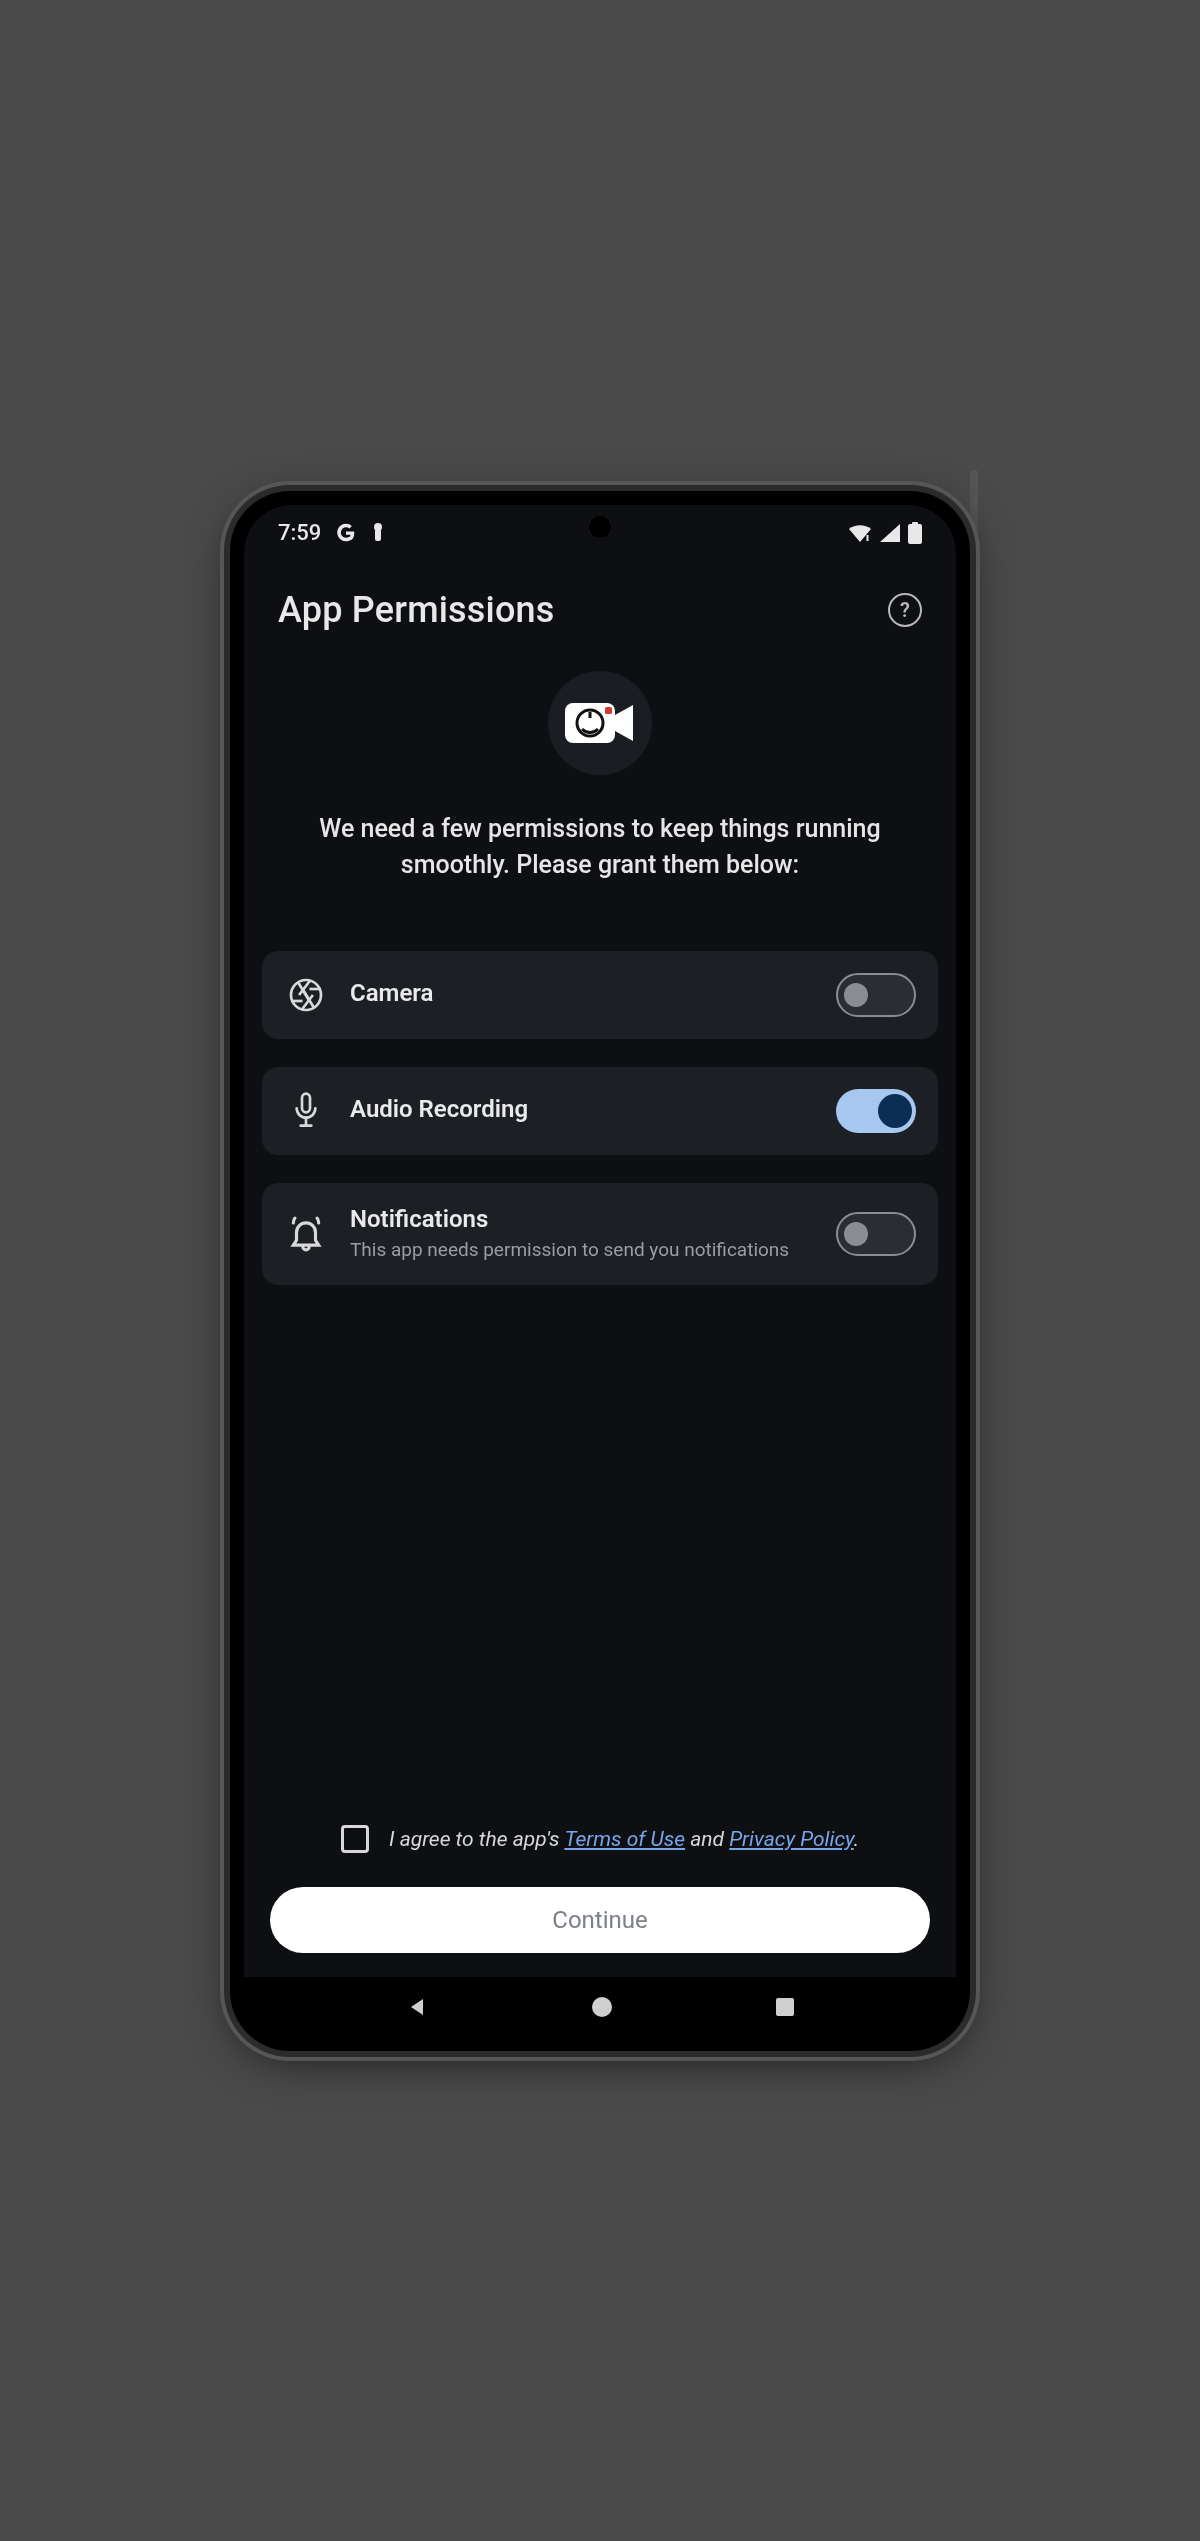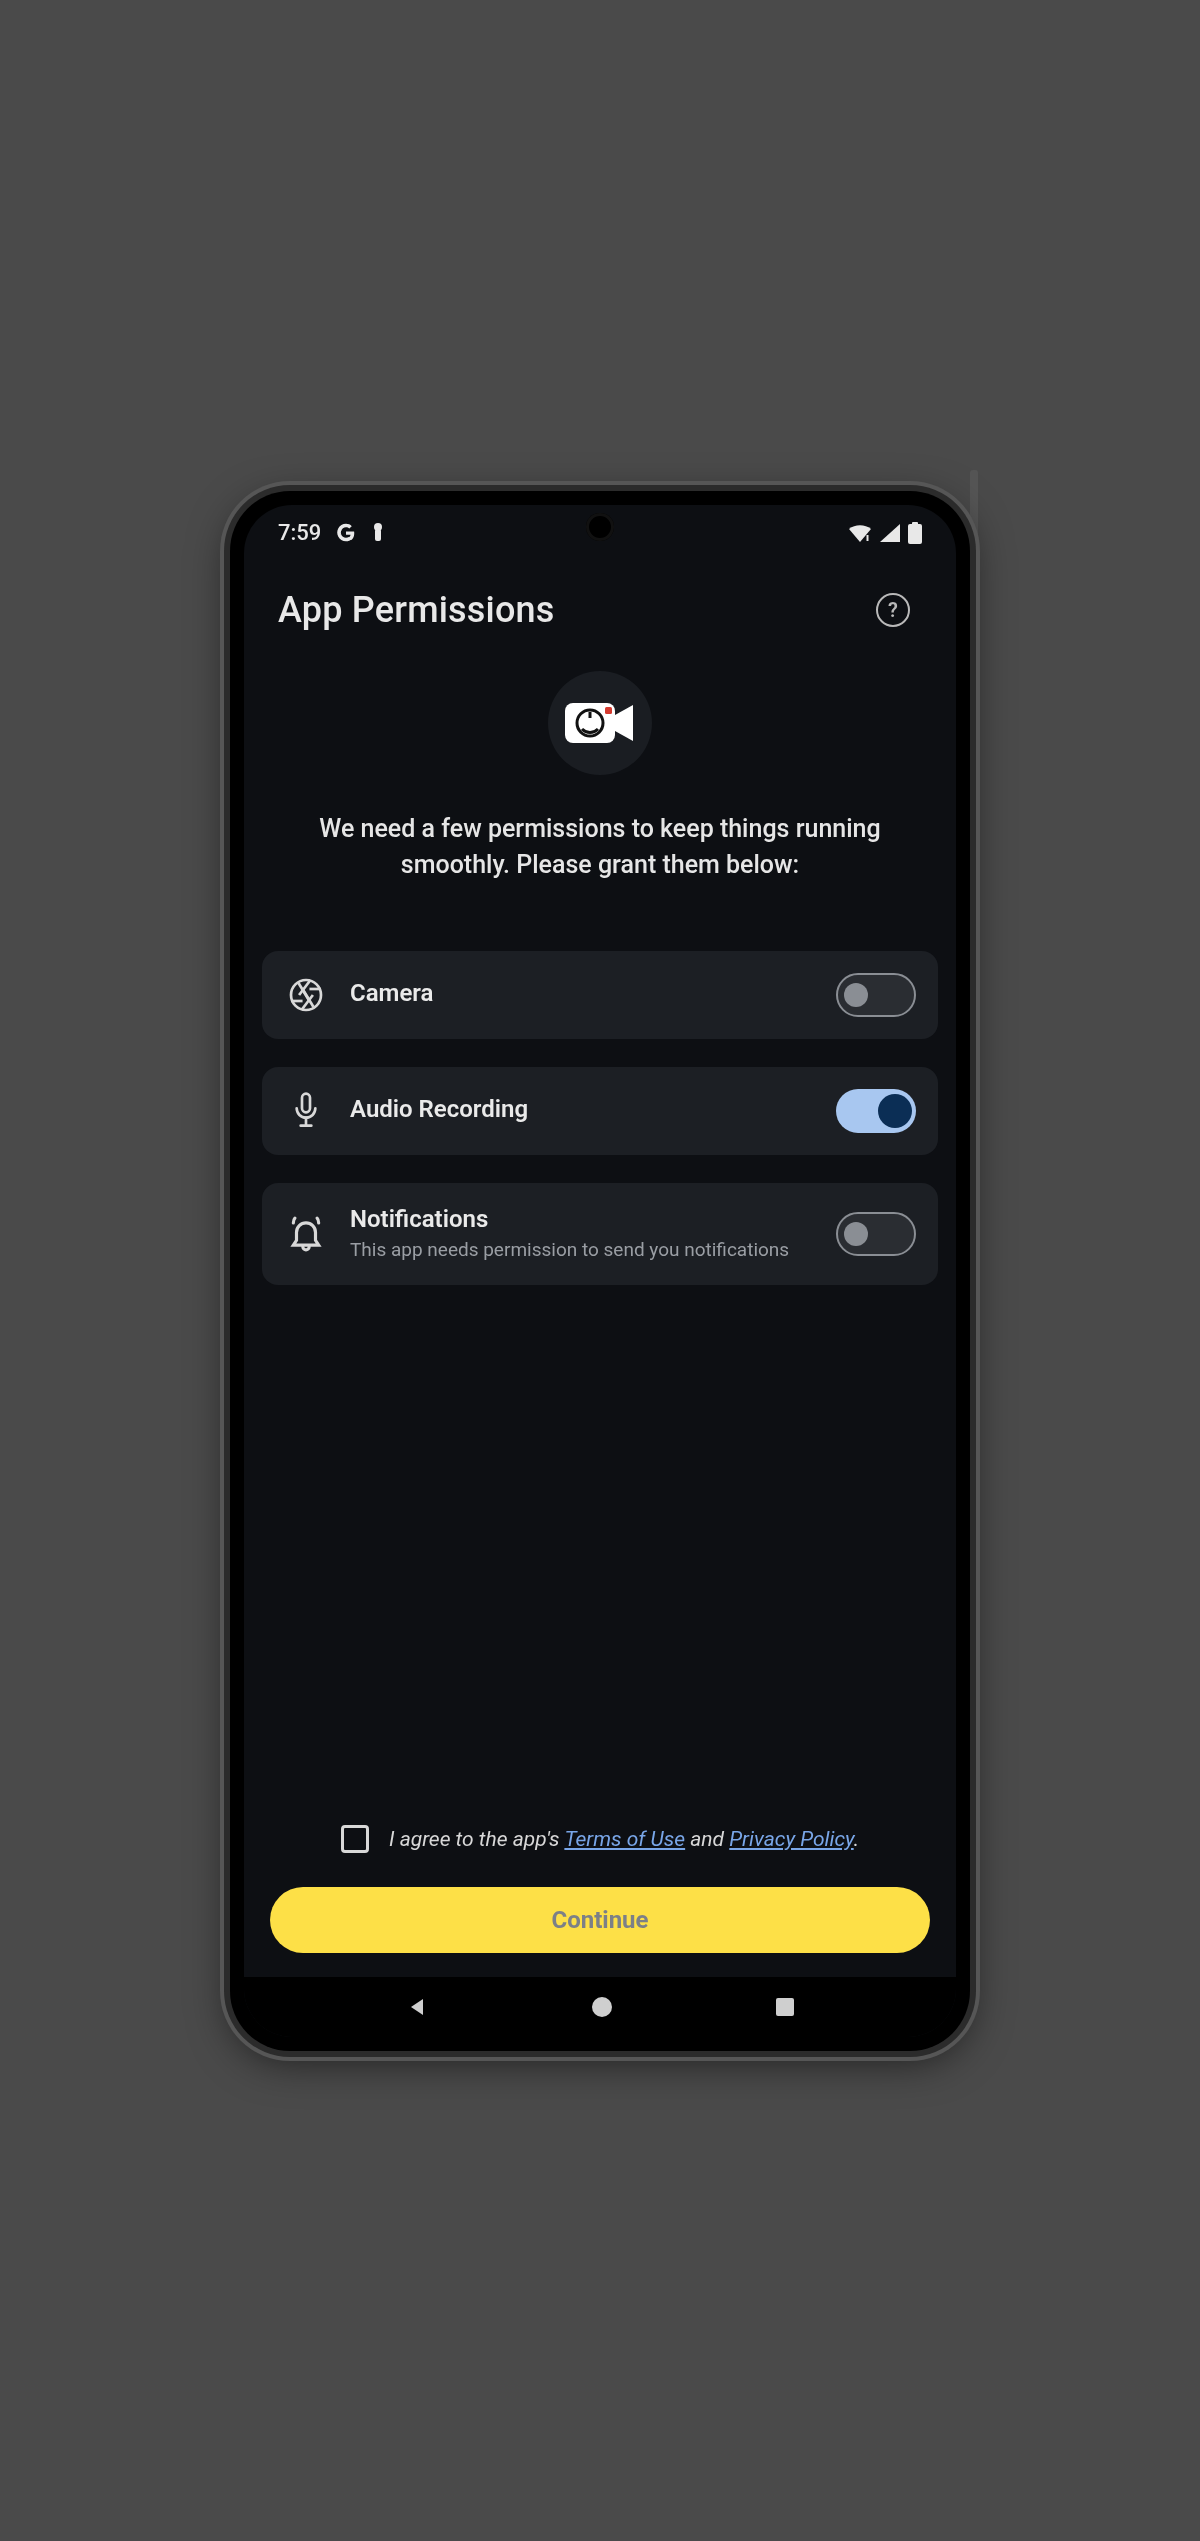--- a/index.html
+++ b/index.html
@@ -72,21 +72,21 @@
   }
   .statusbar .left { display: flex; gap: 14px; align-items: center; }
   .statusbar .right { display: flex; gap: 8px; align-items: center; }
   .stat-icon { display:inline-flex; align-items:center; justify-content:center; }
 
   
   .header {
     display: flex;
     align-items: center;
     justify-content: space-between;
-    padding: 28px 46px 30px 34px;
+    padding: 28px 34px 30px 34px;
     gap: 20px;
   }
   .header h1 {
     font-size: 36px;
     font-weight: 500;
     color: #e8e8e8;
     letter-spacing: .2px;
   }
   .help-btn {
     width: 34px; height: 34px;
@@ -177,24 +177,24 @@
     border-radius: 4px;
     cursor: pointer;
     flex: 0 0 28px;
   }
   .agree-row a { color: #79a6e8; text-decoration: underline; cursor: pointer; }
 
   .continue-btn {
     margin: 8px 26px 24px;
     height: 66px;
     border-radius: 33px;
-    background: #fde047;
+    background: #ffffff;
     color: #7c8087;
     font-size: 24px;
-    font-weight: 700;
+    font-weight: 400;
     display: flex; align-items:center; justify-content:center;
     cursor: pointer;
   }
 
   
   .navbar {
     height: 60px;
     background: #000;
     display: flex;
     align-items: center;

